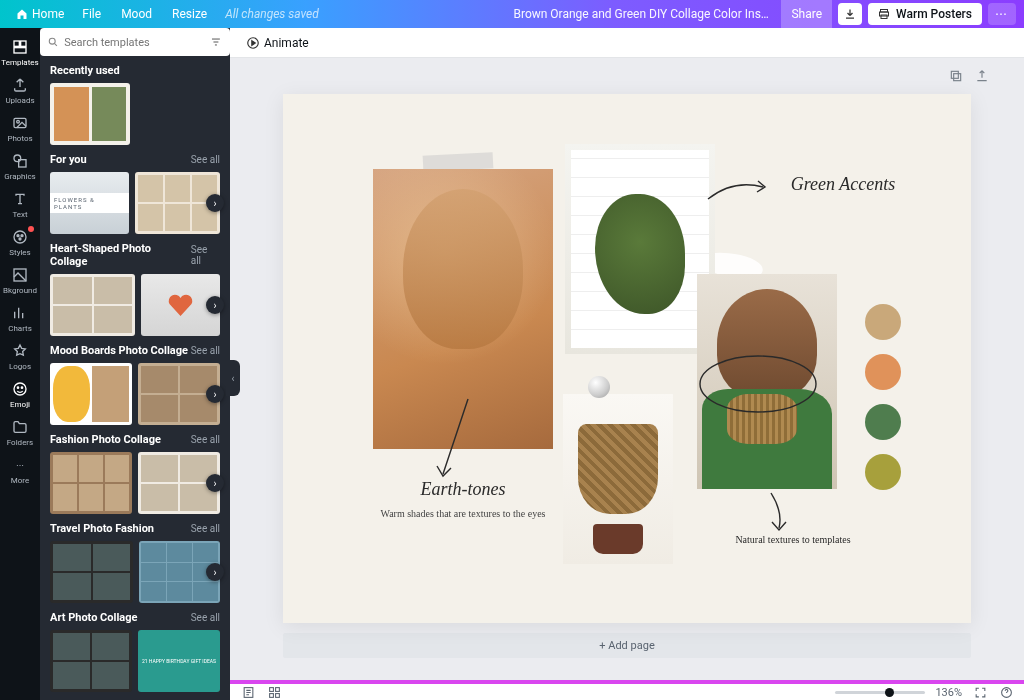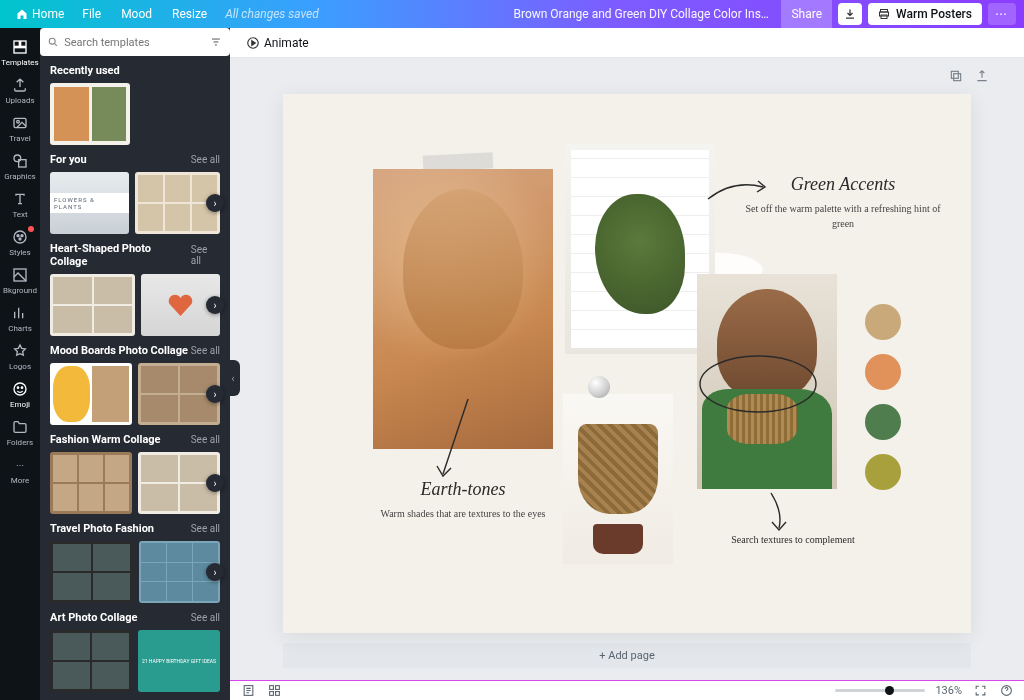--- a/index.html
+++ b/index.html
@@ -43,31 +43,31 @@
 
 .collapse-handle { position: absolute; left: 226px; top: 360px; width: 14px; height: 36px; background: #252a33; border-radius: 0 6px 6px 0; display: flex; align-items: center; justify-content: center; color: #9aa3ad; cursor: pointer; font-size: 10px; z-index: 5; }
 
 
 .canvas-area { position: absolute; top: 28px; left: 230px; right: 0; bottom: 20px; background: #ebecf0; display: flex; flex-direction: column; }
 .canvas-toolbar { height: 30px; background: #fff; border-bottom: 1px solid #e3e5e8; display: flex; align-items: center; padding: 0 10px; gap: 6px; font-size: 12px; color: #0e1318; }
 .animate-btn { display: flex; align-items: center; gap: 4px; cursor: pointer; padding: 3px 6px; }
 .canvas-top-icons { position: absolute; right: 34px; top: 40px; display: flex; gap: 10px; color: #7a828b; }
 .canvas-top-icons .cti { width: 16px; height: 16px; cursor: pointer; display:flex; align-items:center; justify-content:center; }
 
-.canvas-scroll { flex: 1; overflow: auto; display: flex; flex-direction: column; align-items: center; padding: 36px 20px 12px 20px; }
+.canvas-scroll { flex: 1; overflow: auto; display: flex; flex-direction: column; align-items: center; padding: 36px 20px 22px 20px; }
 .page { width: 688px; height: 560px; background: #f4f1ea; position: relative; box-shadow: 0 4px 20px rgba(0,0,0,0.08); }
 .add-page { margin-top: 10px; font-size: 11px; color: #5a6470; background: #e3e6ea; width: 688px; text-align: center; padding: 6px 0; border-radius: 2px; cursor: pointer; }
 
 
 .handwritten { font-family: "Segoe Script", "Comic Sans MS", cursive; }
 .ph { position: absolute; background: #ddd; overflow:hidden; }
 .arrow-svg { position: absolute; }
 
 
-.bottombar { position: absolute; left: 230px; right: 0; bottom: 0; height: 20px; background: #fff; border-top: 1px solid #d946ef; display: flex; align-items: center; padding: 0 10px; font-size: 11px; color: #5a6470; gap: 10px; }
+.bottombar { position: absolute; left: 230px; right: 0; bottom: 0; height: 20px; background: #fff; border-top: 4px solid #d946ef; display: flex; align-items: center; padding: 0 10px; font-size: 11px; color: #5a6470; gap: 10px; }
 .bottombar .spacer { flex: 1; }
 .zoom-slider { width: 90px; height: 3px; background: #d0d4d9; border-radius: 2px; position: relative; }
 .zoom-thumb { position: absolute; top: -3px; width: 9px; height: 9px; background: #0e1318; border-radius: 50%; }
 .bb-icon { cursor: pointer; width:16px; height:16px; display:flex; align-items:center; justify-content:center; }
 
 
 .t-flowers { background: linear-gradient(180deg,#e8ecef,#c8d0d6); display:flex; align-items:center; justify-content:center; }
 .t-flowers .fl-card { background:#fff; font-size:6px; padding:3px 4px; letter-spacing:1px; color:#5a6470; }
 .t-grid { display:grid; grid-template-columns:1fr 1fr 1fr; grid-template-rows:1fr 1fr; gap:2px; padding:3px; background:#efe6d8; }
 .t-grid div { background:#d4c4a8; }
@@ -146,21 +146,21 @@
     <span>Uploads</span>
   </div>
   <div class="rail-item">
     <span class="ri-icon">
         <svg width="16" height="16" viewBox="0 0 24 24" fill="none" stroke="currentColor" stroke-width="2">
           <rect x="3" y="5" width="18" height="14" rx="2"></rect>
           <circle cx="9" cy="10" r="2"></circle>
           <path d="M21 17l-6-6-8 8"></path>
         </svg>
       </span>
-    <span>Travel</span>
+    <span>Photos</span>
   </div>
   <div class="rail-item">
     <span class="ri-icon">
         <svg width="16" height="16" viewBox="0 0 24 24" fill="none" stroke="currentColor" stroke-width="2">
           <circle cx="8" cy="8" r="5"></circle>
           <rect x="10" y="10" width="11" height="11"></rect>
         </svg>
       </span>
     <span>Graphics</span>
   </div>
@@ -312,21 +312,21 @@
           <div></div>
           <div></div>
           <div></div>
         </div>
       <div class="row-arrow">
           <span>›</span>
         </div>
     </div>
 
     <div class="section-header">
-        <span class="sh-title">Fashion Warm Collage</span>
+        <span class="sh-title">Fashion Photo Collage</span>
         <span class="see-all">See all</span>
       </div>
     <div class="thumb-row">
       <div class="thumb t-brown">
           <div></div>
           <div></div>
           <div></div>
           <div></div>
           <div></div>
           <div></div>
@@ -451,37 +451,36 @@
 
       <div style="position:absolute; right:70px; top:210px; display:flex; flex-direction:column; gap:14px;">
         <div style="width:36px;height:36px;border-radius:50%;background:#c9a87a;"></div>
         <div style="width:36px;height:36px;border-radius:50%;background:#e0925a;"></div>
         <div style="width:36px;height:36px;border-radius:50%;background:#4f7d4e;"></div>
         <div style="width:36px;height:36px;border-radius:50%;background:#a7a03c;"></div>
       </div>
 
       <div style="position:absolute; left:460px; top:80px; width:200px; text-align:center;">
         <div class="handwritten" style="font-size:18px; font-style:italic; color:#2a2a2a;">Green Accents</div>
-        <div class="handwritten" style="font-size:10px; color:#444; margin-top:6px; line-height:1.5;">Set off the warm palette with a refreshing hint of green</div>
       </div>
       <svg class="arrow-svg" style="left:420px; top:75px;" width="70" height="40">
           <path d="M5 30 Q30 10 60 18" fill="none" stroke="#2a2a2a" stroke-width="1.4"></path>
           <path d="M55 12 L62 18 L54 23" fill="none" stroke="#2a2a2a" stroke-width="1.4"></path>
         </svg>
 
       <div style="position:absolute; left:70px; top:385px; width:220px; text-align:center;">
         <div class="handwritten" style="font-size:18px; font-style:italic; color:#2a2a2a;">Earth-tones</div>
         <div class="handwritten" style="font-size:10px; color:#444; margin-top:6px; line-height:1.5;">Warm shades that are textures to the eyes</div>
       </div>
       <svg class="arrow-svg" style="left:150px; top:300px;" width="50" height="90">
           <path d="M35 5 Q20 50 10 80" fill="none" stroke="#2a2a2a" stroke-width="1.4"></path>
           <path d="M4 72 L10 82 L18 74" fill="none" stroke="#2a2a2a" stroke-width="1.4"></path>
         </svg>
 
-      <div class="handwritten" style="position:absolute; left:420px; top:440px; width:180px; text-align:center; font-size:10px; color:#2a2a2a;">Search textures to complement</div>
+      <div class="handwritten" style="position:absolute; left:420px; top:440px; width:180px; text-align:center; font-size:10px; color:#2a2a2a;">Natural textures to templates</div>
       <svg class="arrow-svg" style="left:478px; top:396px;" width="40" height="45">
           <path d="M10 3 Q22 22 18 38" fill="none" stroke="#2a2a2a" stroke-width="1.4"></path>
           <path d="M11 32 L18 40 L25 32" fill="none" stroke="#2a2a2a" stroke-width="1.4"></path>
         </svg>
 
     </div>
     <div class="add-page">+ Add page</div>
   </div>
 </div>
 

